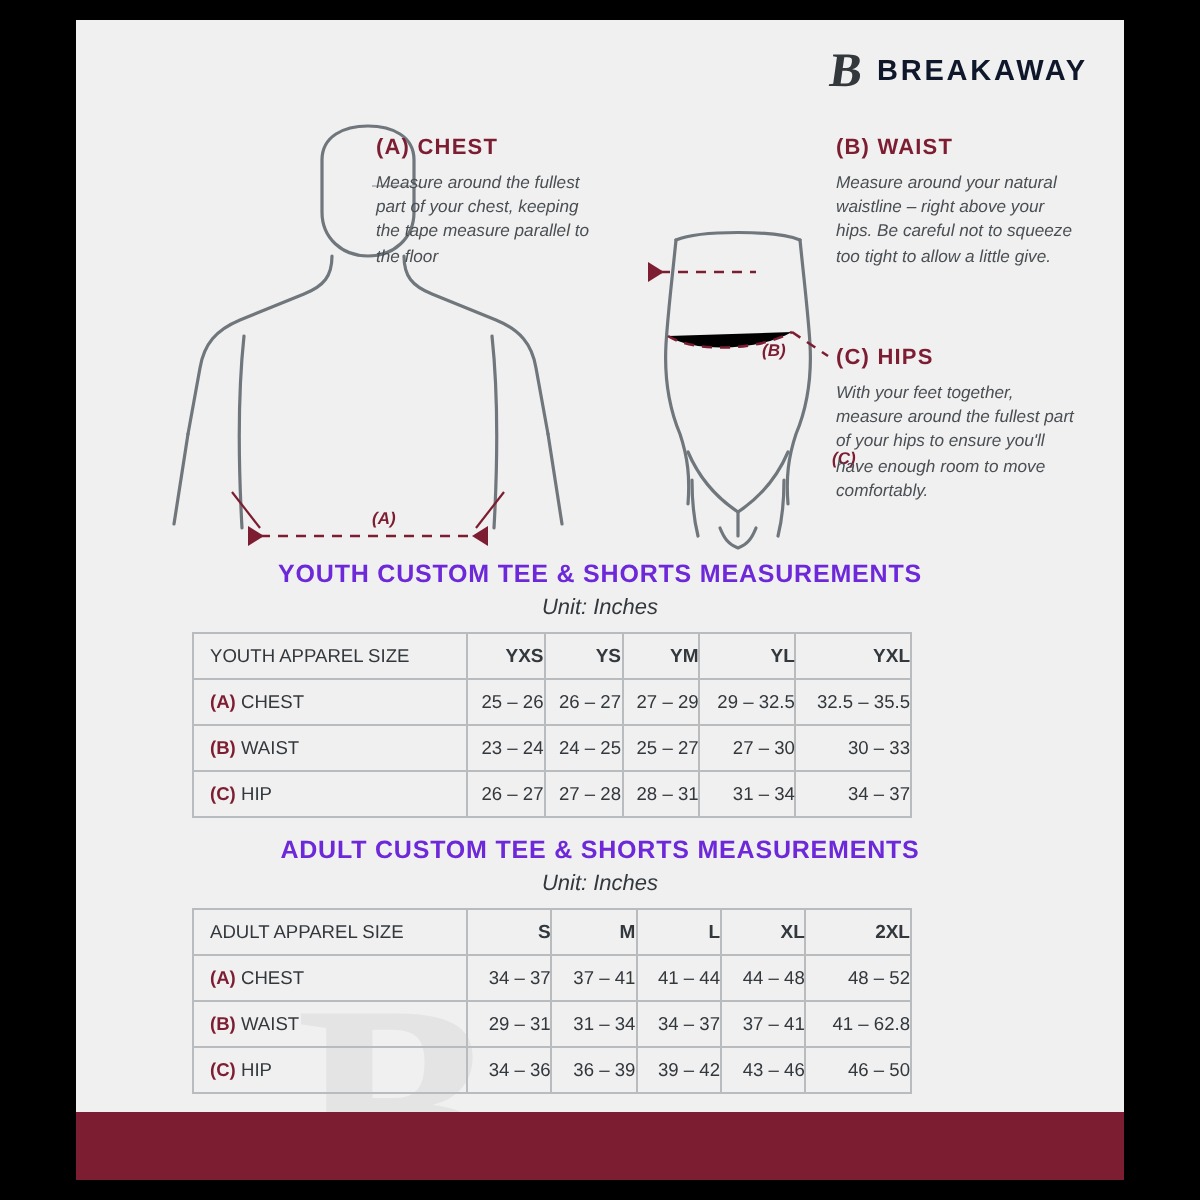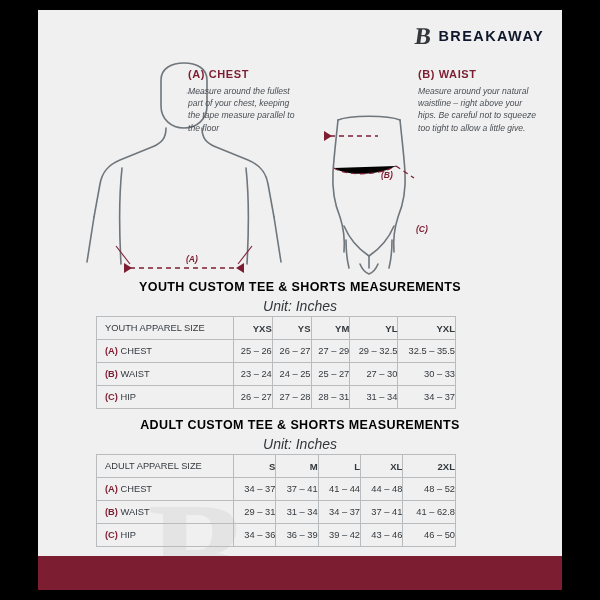--- a/index.html
+++ b/index.html
@@ -121,27 +121,27 @@
   .m-c { left: 378px; top: 166px; }
 
   
   .section-title {
     position: absolute;
     width: 524px;
     text-align: center;
     font-size: 12.5px;
     font-weight: bold;
     letter-spacing: 0.4px;
-    color: #000000;
+    color: #6d28d9;
   }
   .section-sub {
     position: absolute;
     width: 524px;
     text-align: center;
-    font-size: 14px;
+    font-size: 11px;
     font-style: italic;
     color: #33383d;
   }
   .youth-title { top: 270px; }
   .youth-sub { top: 288px; }
   .adult-title { top: 408px; }
   .adult-sub { top: 426px; }
 
   table.chart {
     position: absolute;
@@ -260,20 +260,24 @@
       <span class="marker m-c">(C)</span>
 
       <div class="callout callout-chest">
         <h3>(A) CHEST</h3>
         <p>Measure around the fullest part of your chest, keeping the tape measure parallel to the floor</p>
       </div>
       <div class="callout callout-waist">
         <h3>(B) WAIST</h3>
         <p>Measure around your natural waistline – right above your hips. Be careful not to squeeze too tight to allow a little give.</p>
       </div>
+      <div class="callout callout-hips">
+        <h3>(C) HIPS</h3>
+        <p>With your feet together, measure around the fullest part of your hips to ensure you'll have enough room to move comfortably.</p>
+      </div>
     </div>
 
     <div class="section-title youth-title">YOUTH CUSTOM TEE &amp; SHORTS MEASUREMENTS</div>
     <div class="section-sub youth-sub">Unit: Inches</div>
 
     <table class="chart youth">
       <thead>
         <tr>
           <th class="rowhead">YOUTH APPAREL SIZE</th>
           <th>YXS</th>

